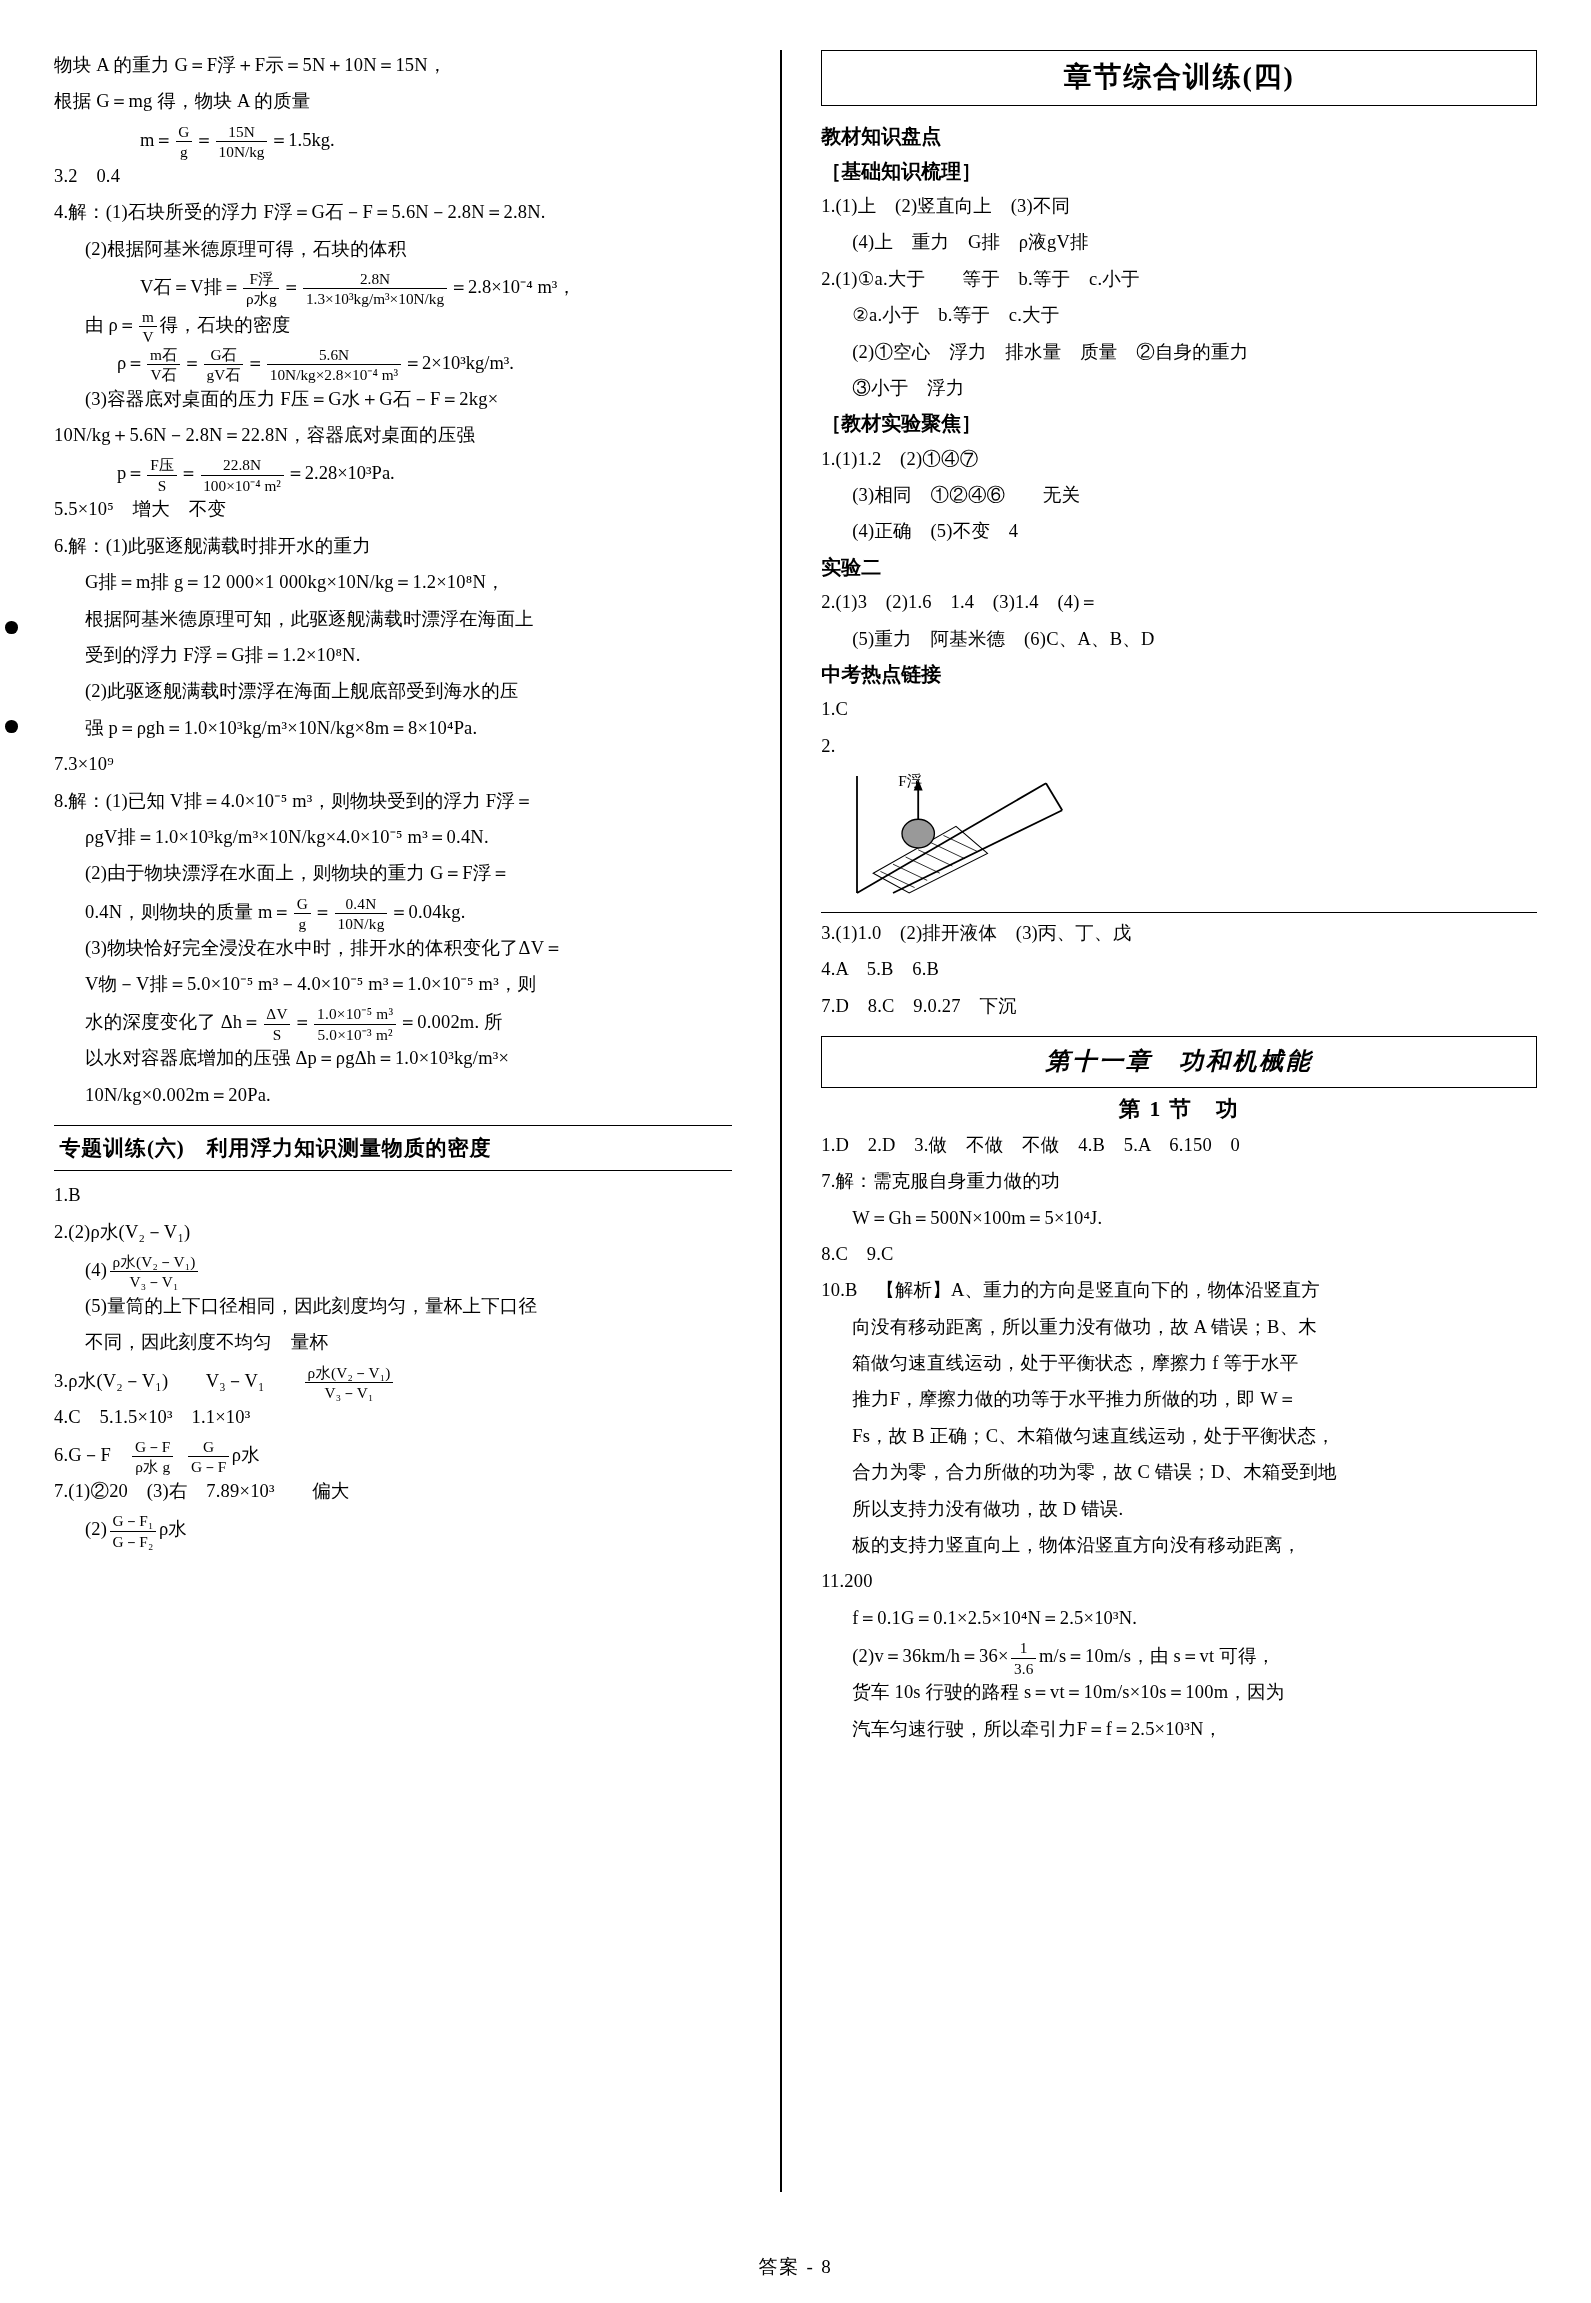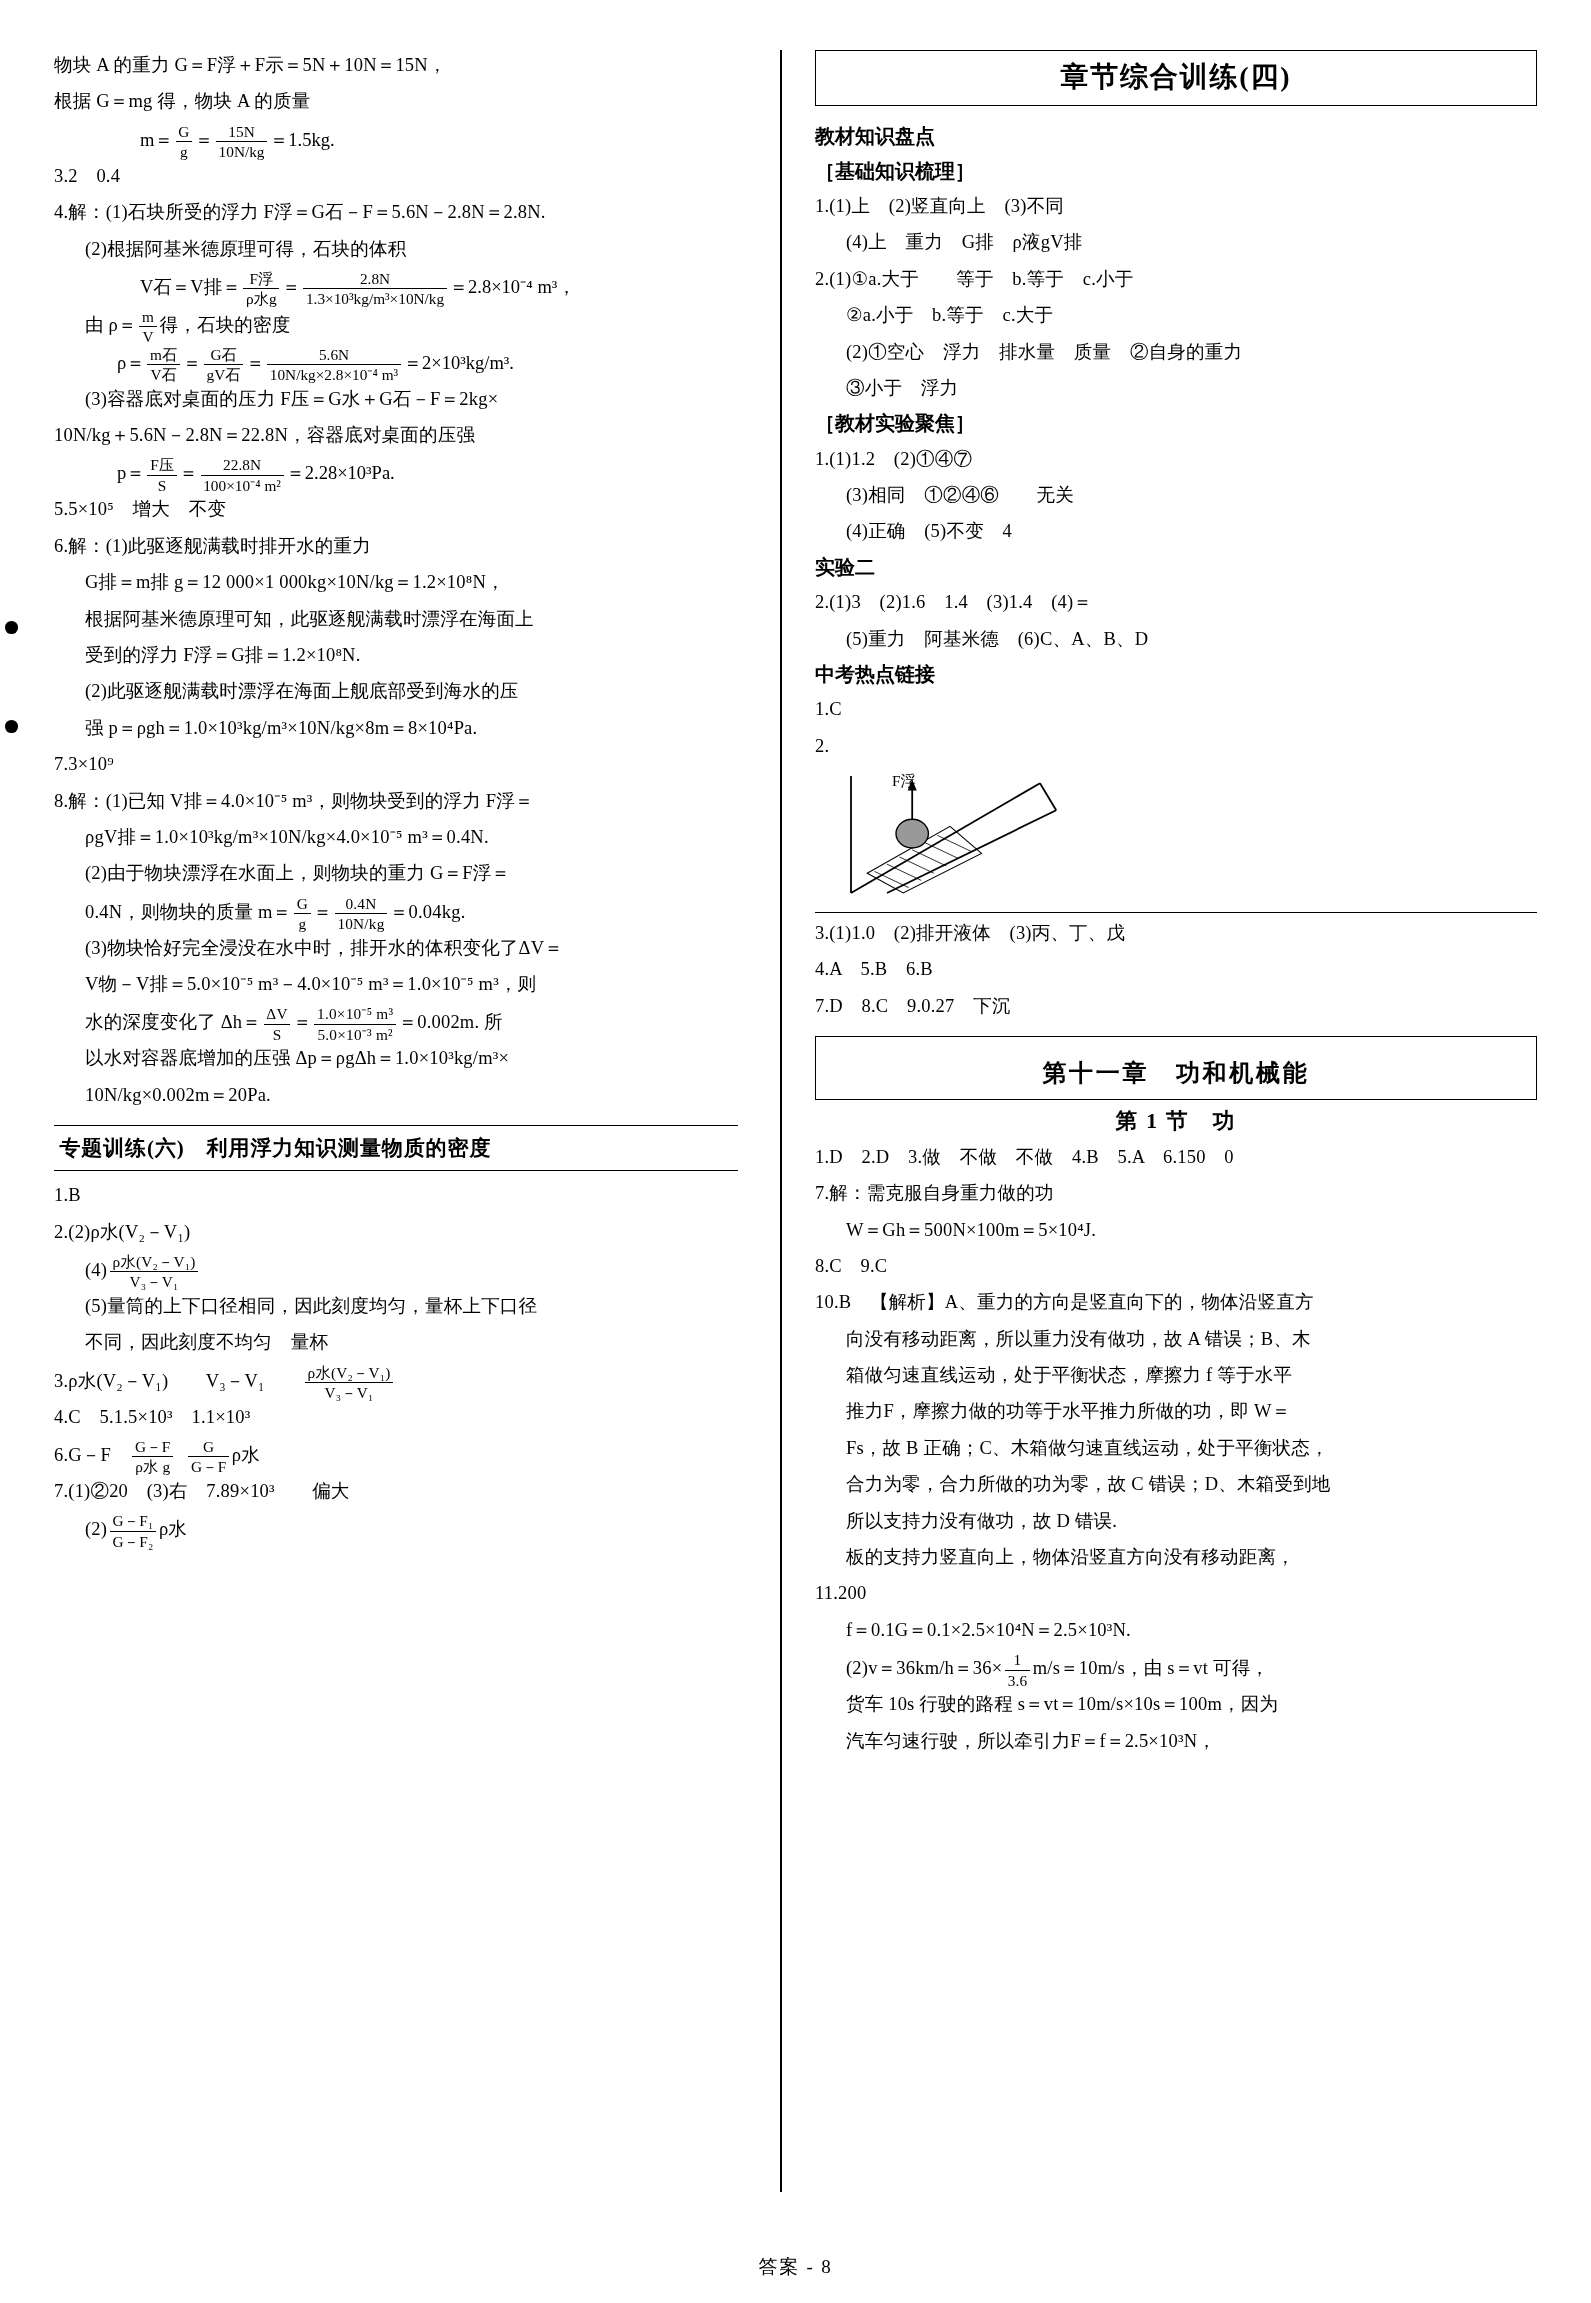--- a/index.html
+++ b/index.html
@@ -11,21 +11,21 @@
   }
   .page{
     position:relative;
     width:1591px;
     height:2303px;
     box-sizing:border-box;
     padding:50px 54px 36px 54px;
   }
   .cols{
     display:flex;
-    gap:6px;
+    gap:12px;
     height:2142px;
   }
   .col{
     box-sizing:border-box;
   }
   .col-left{
     width:720px;
     padding-right:36px;
   }
   .col-div{
@@ -69,22 +69,23 @@
     font-weight:bold;
     margin:5.4px 0 5.4px 0;
     line-height:29px;
   }
   .big-title{
     text-align:center;
     font-size:24px;
     font-weight:bold;
     letter-spacing:2.7px;
     border:1.8px solid #000;
-    padding:20px 0 10px 0;
+    padding:8px 0 10px 0;
     margin:14.4px 0 5.4px 0;
+    font-style:italic;
   }
   .sub-title{
     text-align:center;
     font-size:21.6px;
     font-weight:bold;
     letter-spacing:1.8px;
     margin:3.6px 0 7.2px 0;
   }
   .spec-head{
     font-size:21px;

